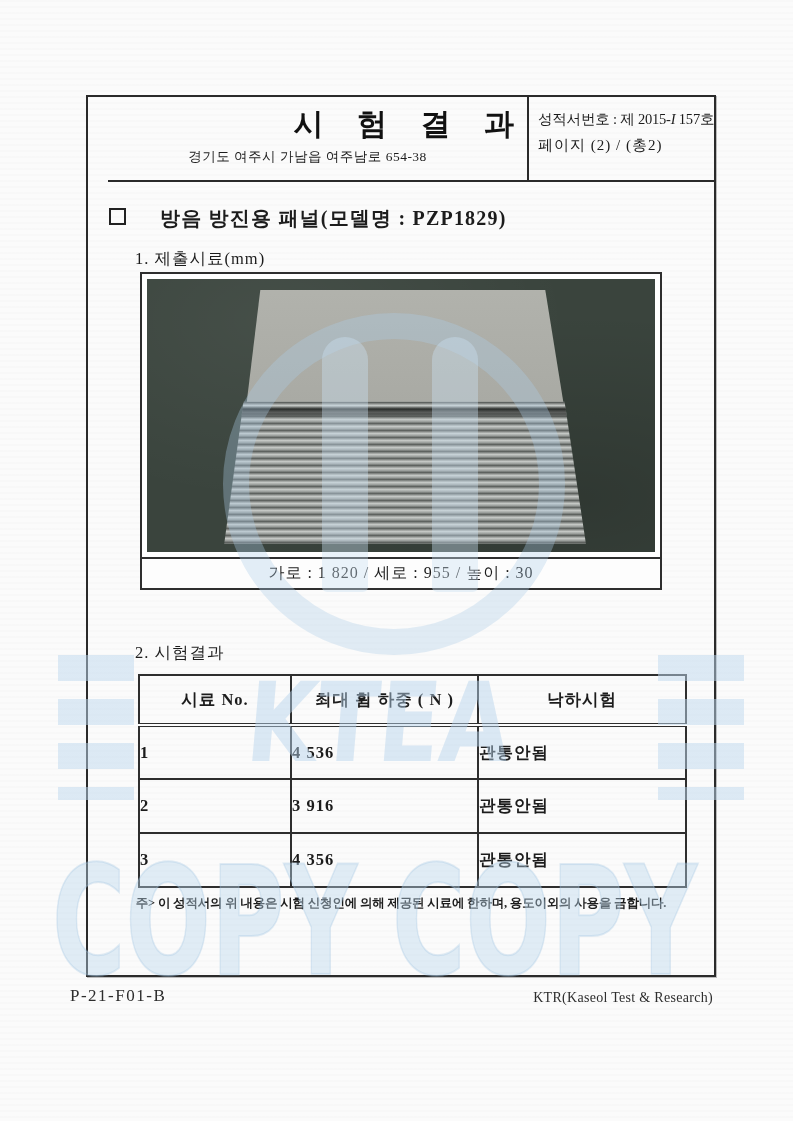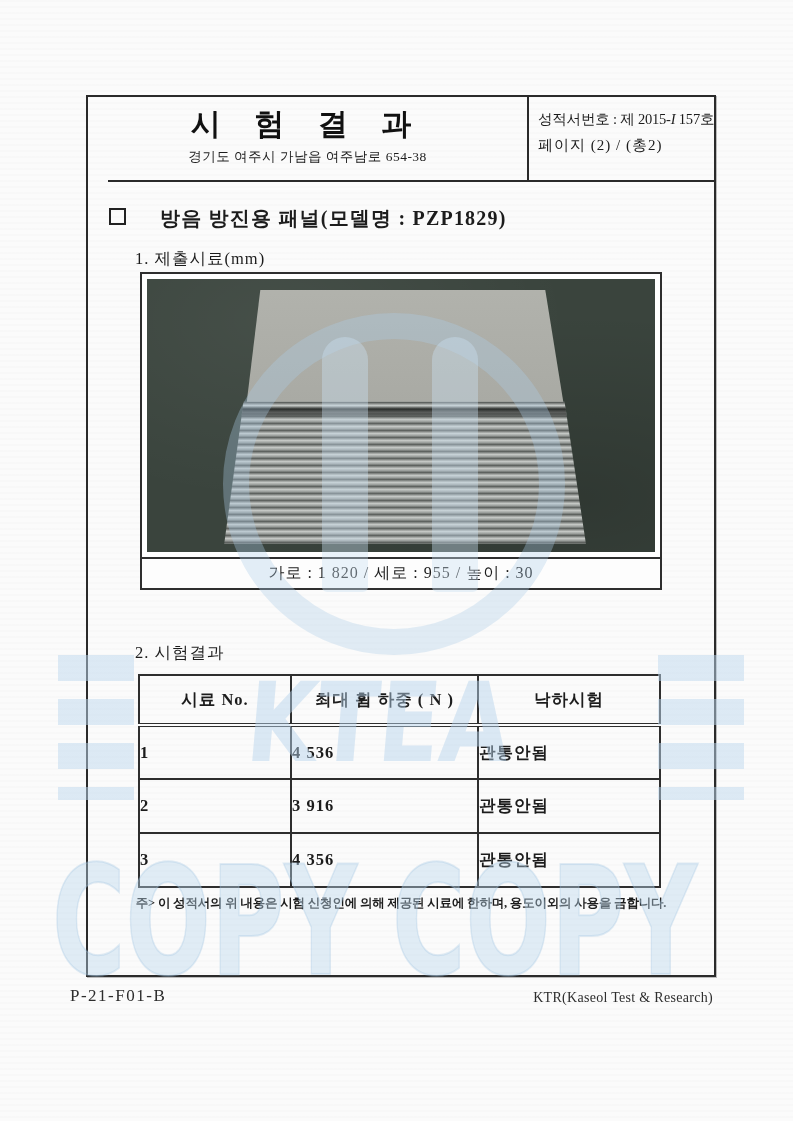--- a/index.html
+++ b/index.html
@@ -22,20 +22,21 @@
     box-shadow:1px 1px 0 rgba(0,0,0,0.25);
   }
   
   .header-left {
     position:absolute; left:0; top:0; width:439px; height:85px;
     text-align:center; padding-top:7px;
   }
   .doc-title {
     font-size:30px; font-weight:bold; letter-spacing:13px; color:#111;
     white-space:nowrap;
+    text-align:right;
   }
   .doc-address { font-size:13.5px; margin-top:3px; letter-spacing:0.5px; }
   .doc-telfax  { font-size:13.5px; letter-spacing:0.3px; }
   .header-right {
     position:absolute; left:439px; top:0; right:0; height:85px;
     border-left:2px solid #2a2a2a;
     padding:13px 6px 0 9px;
   }
   .report-no { font-size:14.5px; white-space:nowrap; letter-spacing:-0.2px; }
   .report-no .ital { font-style:italic; }
@@ -93,21 +94,21 @@
     position:absolute; left:50px; top:577px;
     border-collapse:collapse; table-layout:fixed;
   }
   .results-table th, .results-table td {
     border:2px solid #2e2e2e; vertical-align:middle;
     font-size:16.5px; font-weight:bold; letter-spacing:1px;
   }
   .results-table th { height:50px; }
   .results-table th.c1, .results-table td.c1 { width:152px; }
   .results-table th.c2, .results-table td.c2 { width:187px; }
-  .results-table th.c3, .results-table td.c3 { width:182px; }
+  .results-table th.c3, .results-table td.c3 { width:208px; }
   .results-table thead th { border-bottom:4px double #2e2e2e; }
   .results-table td { height:54px; }
   
   .footnote {
     position:absolute; left:0; right:0; top:798px; text-align:center;
     font-size:12.5px; font-weight:bold; letter-spacing:-0.2px; white-space:nowrap;
   }
   .footer-left {
     position:absolute; left:70px; top:986px; font-size:17px; letter-spacing:1.5px;
     color:#2d2d2d;

